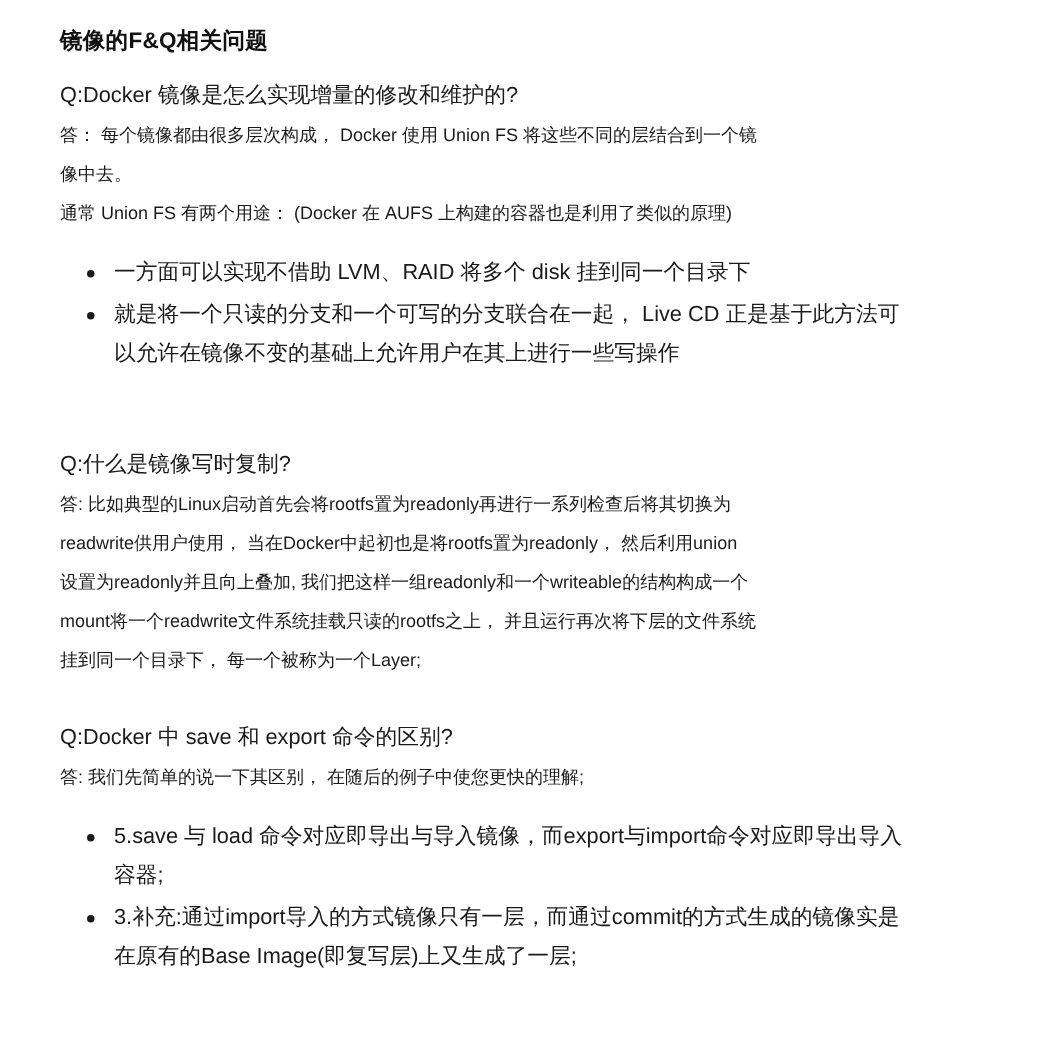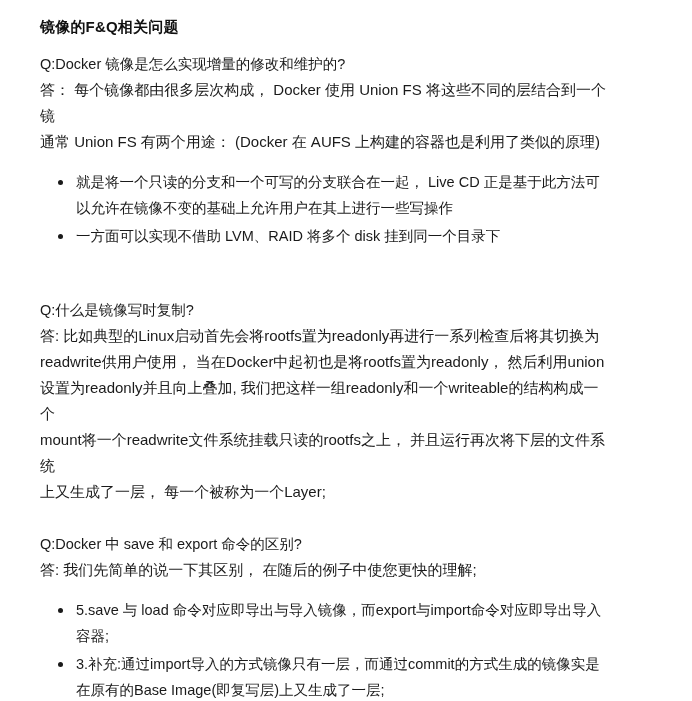--- a/index.html
+++ b/index.html
@@ -20,21 +20,21 @@
     width: 648px;
   }
   .doc-title {
     font-size: 15px;
     font-weight: bold;
     color: #111111;
     margin: 0 0 14px 0;
     letter-spacing: 0.2px;
   }
   .para {
-    font-size: 15px;
+    font-size: 12px;
     line-height: 26px;
     margin: 0;
     color: #1a1a1a;
   }
   .qline {
     font-size: 14.5px;
     line-height: 26px;
     margin: 0;
   }
   .block {
@@ -68,36 +68,37 @@
 </head>
 <body>
 
 <div class="page">
 
   <h1 class="doc-title">镜像的F&amp;Q相关问题</h1>
 
   <div class="block">
     <p class="qline">Q:Docker 镜像是怎么实现增量的修改和维护的?</p>
     <p class="para">答： 每个镜像都由很多层次构成， Docker 使用 Union FS 将这些不同的层结合到一个镜</p>
+    <p class="para">像中去。</p>
     <p class="para">通常 Union FS 有两个用途： (Docker 在 AUFS 上构建的容器也是利用了类似的原理)</p>
     <ul class="bullets">
+      <li>一方面可以实现不借助 LVM、RAID 将多个 disk 挂到同一个目录下</li>
       <li>就是将一个只读的分支和一个可写的分支联合在一起， Live CD 正是基于此方法可以允许在镜像不变的基础上允许用户在其上进行一些写操作</li>
-      <li>一方面可以实现不借助 LVM、RAID 将多个 disk 挂到同一个目录下</li>
     </ul>
   </div>
 
   <div class="gap-lg"></div>
 
   <div class="block">
     <p class="qline">Q:什么是镜像写时复制?</p>
     <p class="para">答: 比如典型的Linux启动首先会将rootfs置为readonly再进行一系列检查后将其切换为</p>
     <p class="para">readwrite供用户使用， 当在Docker中起初也是将rootfs置为readonly， 然后利用union</p>
     <p class="para">设置为readonly并且向上叠加, 我们把这样一组readonly和一个writeable的结构构成一个</p>
     <p class="para">mount将一个readwrite文件系统挂载只读的rootfs之上， 并且运行再次将下层的文件系统</p>
-    <p class="para">上又生成了一层， 每一个被称为一个Layer;</p>
+    <p class="para">挂到同一个目录下， 每一个被称为一个Layer;</p>
   </div>
 
   <div class="gap-md"></div>
 
   <div class="block">
     <p class="qline">Q:Docker 中 save 和 export 命令的区别?</p>
     <p class="para">答: 我们先简单的说一下其区别， 在随后的例子中使您更快的理解;</p>
     <ul class="bullets">
       <li>5.save 与 load 命令对应即导出与导入镜像，而export与import命令对应即导出导入容器;</li>
       <li>3.补充:通过import导入的方式镜像只有一层，而通过commit的方式生成的镜像实是在原有的Base Image(即复写层)上又生成了一层;</li>

